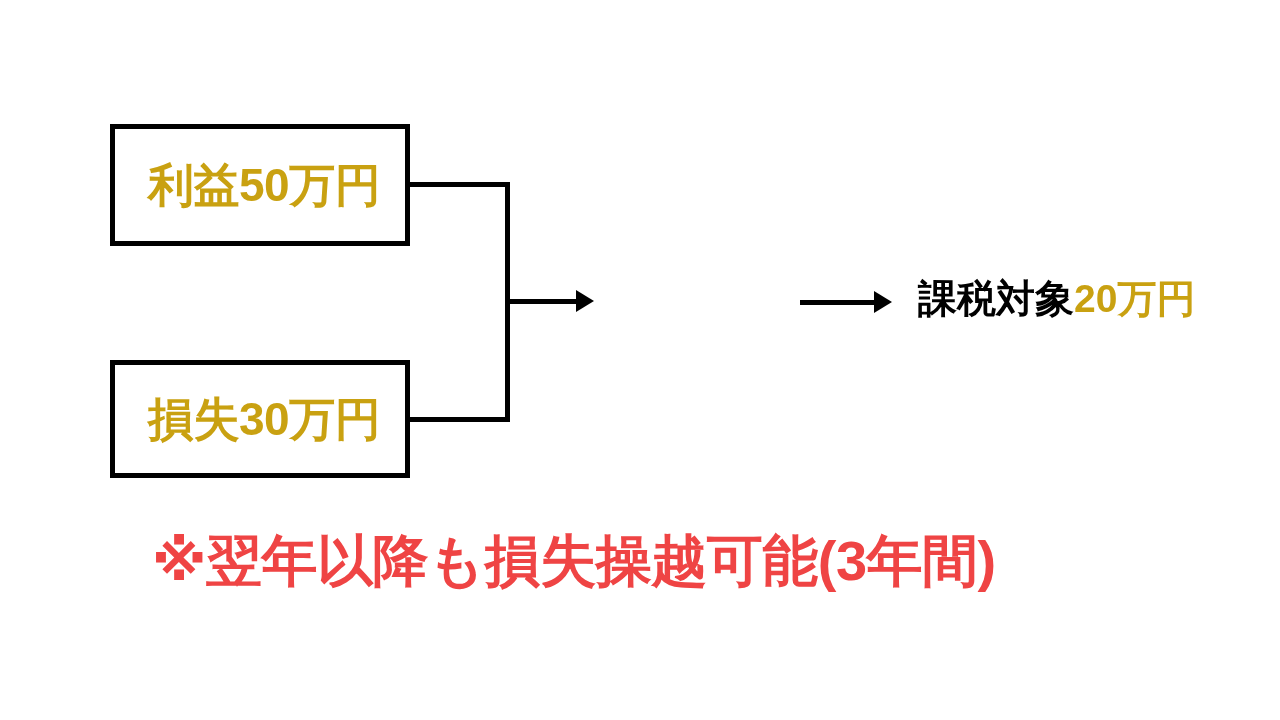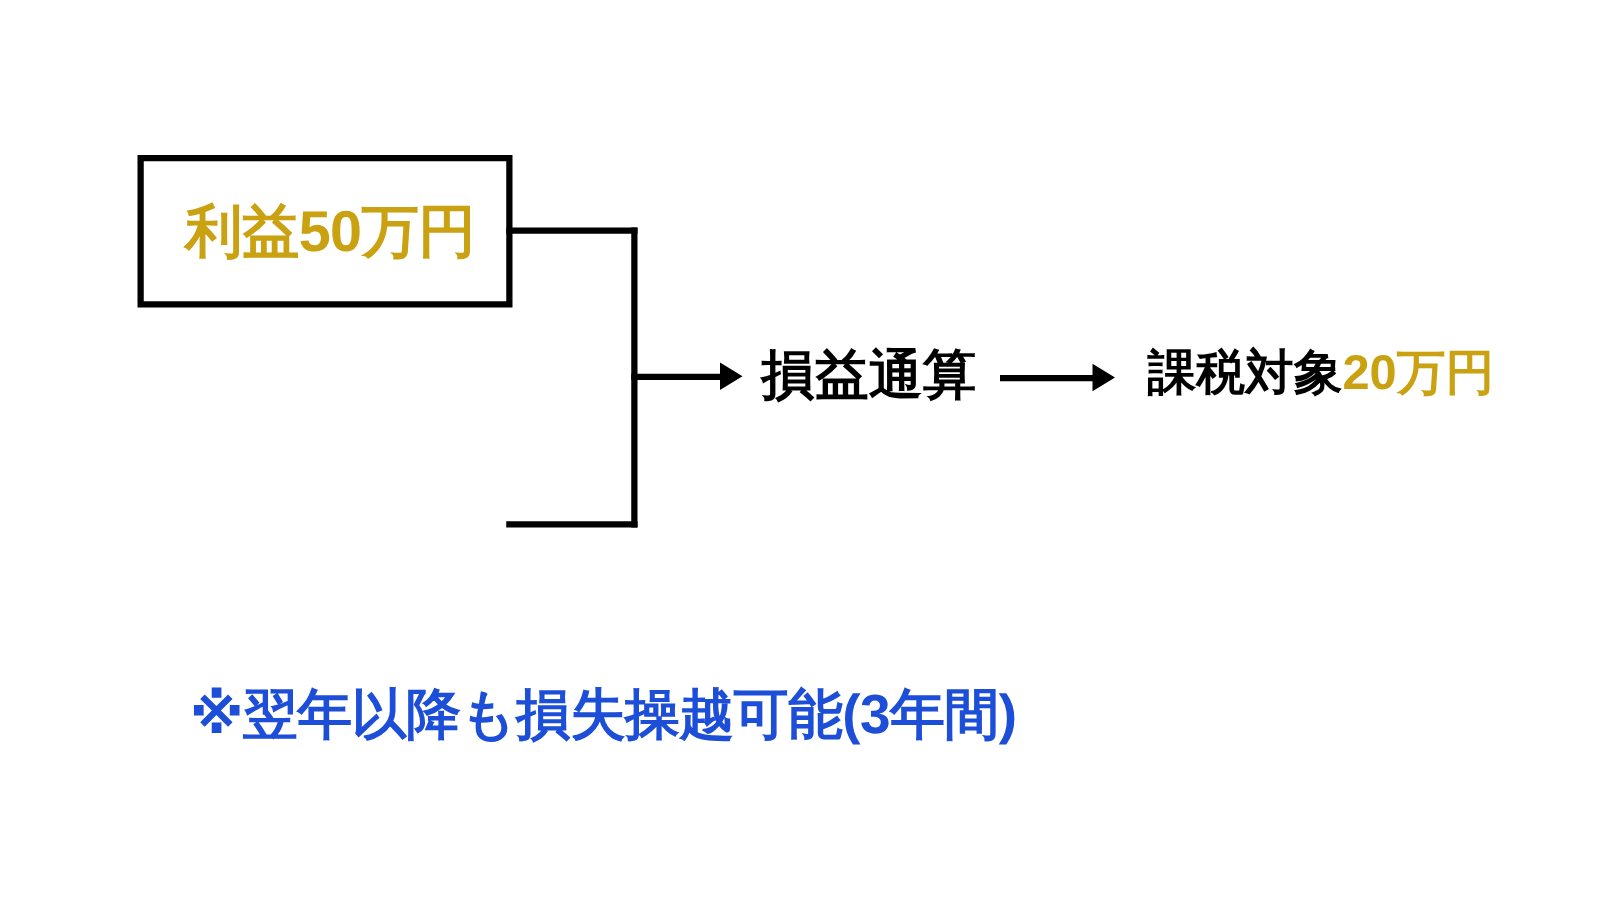--- a/index.html
+++ b/index.html
@@ -130,46 +130,48 @@
     color: #000000;
   }
   #label-result .amount {
     color: #c9a111;
   }
 
   
   #footnote {
     position: absolute;
     left: 152px;
-    top: 548px;
-    font-size: 44px;
+    top: 530px;
+    font-size: 56px;
     font-weight: 700;
     line-height: 1.1;
-    color: #1d4ed8;
+    color: #ef4444;
     letter-spacing: -0.5px;
     white-space: nowrap;
   }
 </style>
 </head>
 <body>
 
 <div id="canvas">
 
   <div class="src-box" id="box-profit">
     <span class="src-text">利益50万円</span>
   </div>
 
+  <div class="src-box" id="box-loss">
+    <span class="src-text">損失30万円</span>
+  </div>
 
   <div class="conn" id="conn-top"></div>
   <div class="conn" id="conn-bottom"></div>
   <div class="conn" id="conn-vertical"></div>
   <div class="conn" id="conn-stem"></div>
   <div class="arrow-head" id="arrow-head-1"></div>
 
-  <div id="label-netting">損益通算</div>
 
   <div id="arrow2-shaft"></div>
   <div class="arrow-head" id="arrow-head-2"></div>
 
   <div id="label-result">
     <span class="prefix">課税対象</span><span class="amount">20万円</span>
   </div>
 
   <div id="footnote">※翌年以降も損失操越可能(3年間)</div>
 

